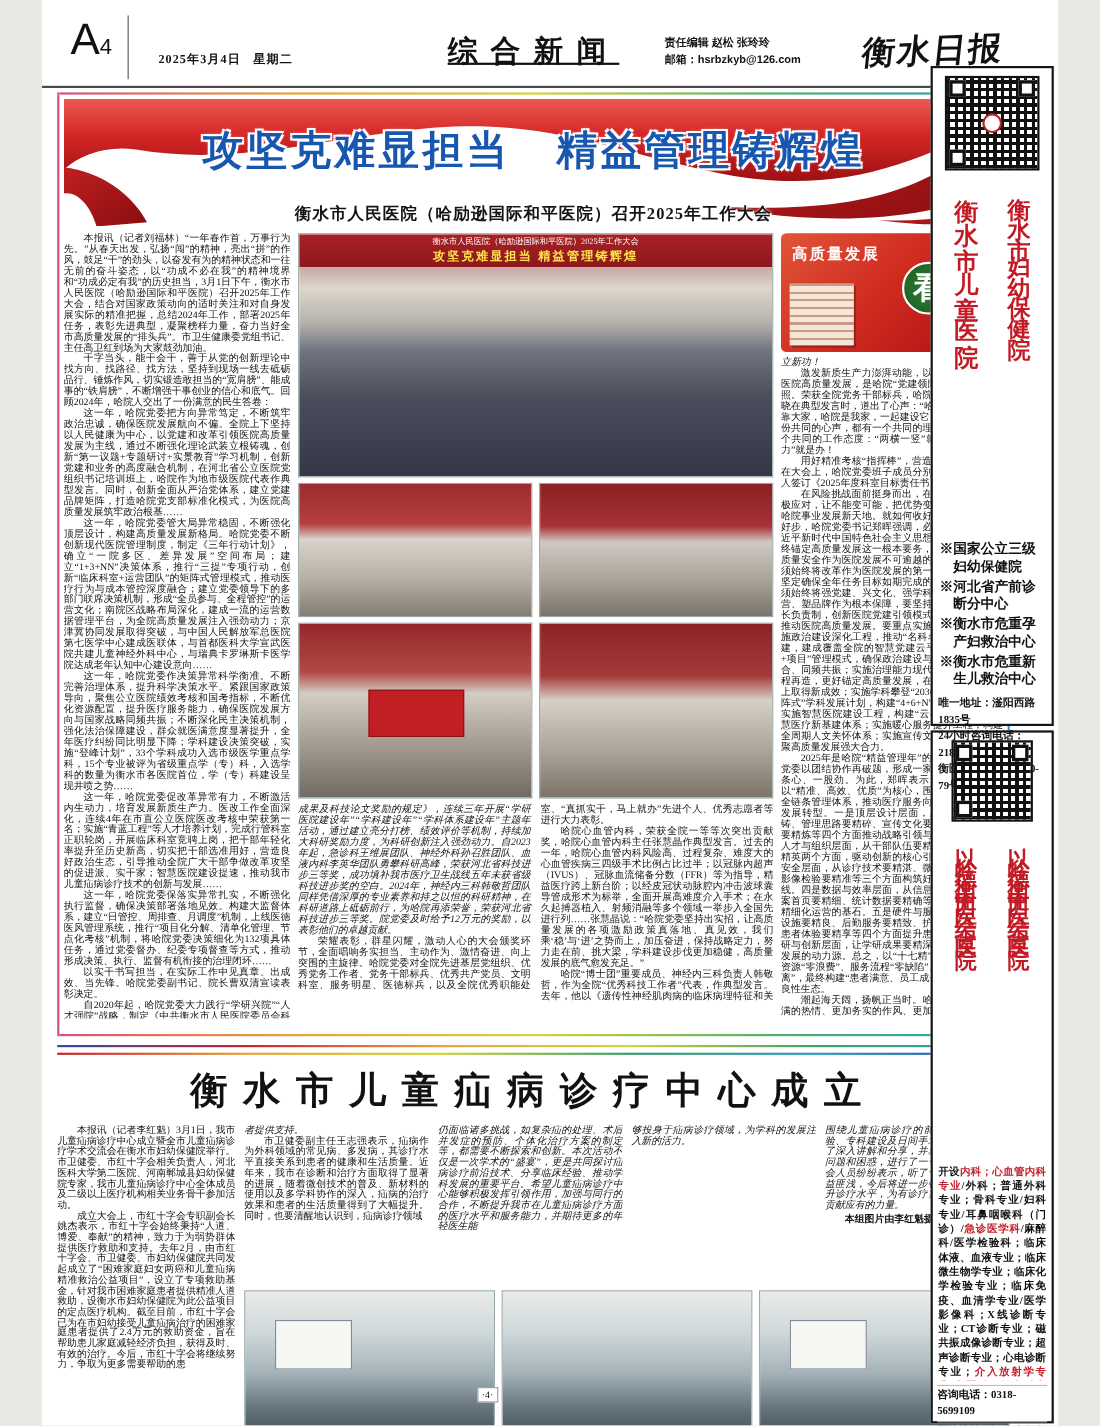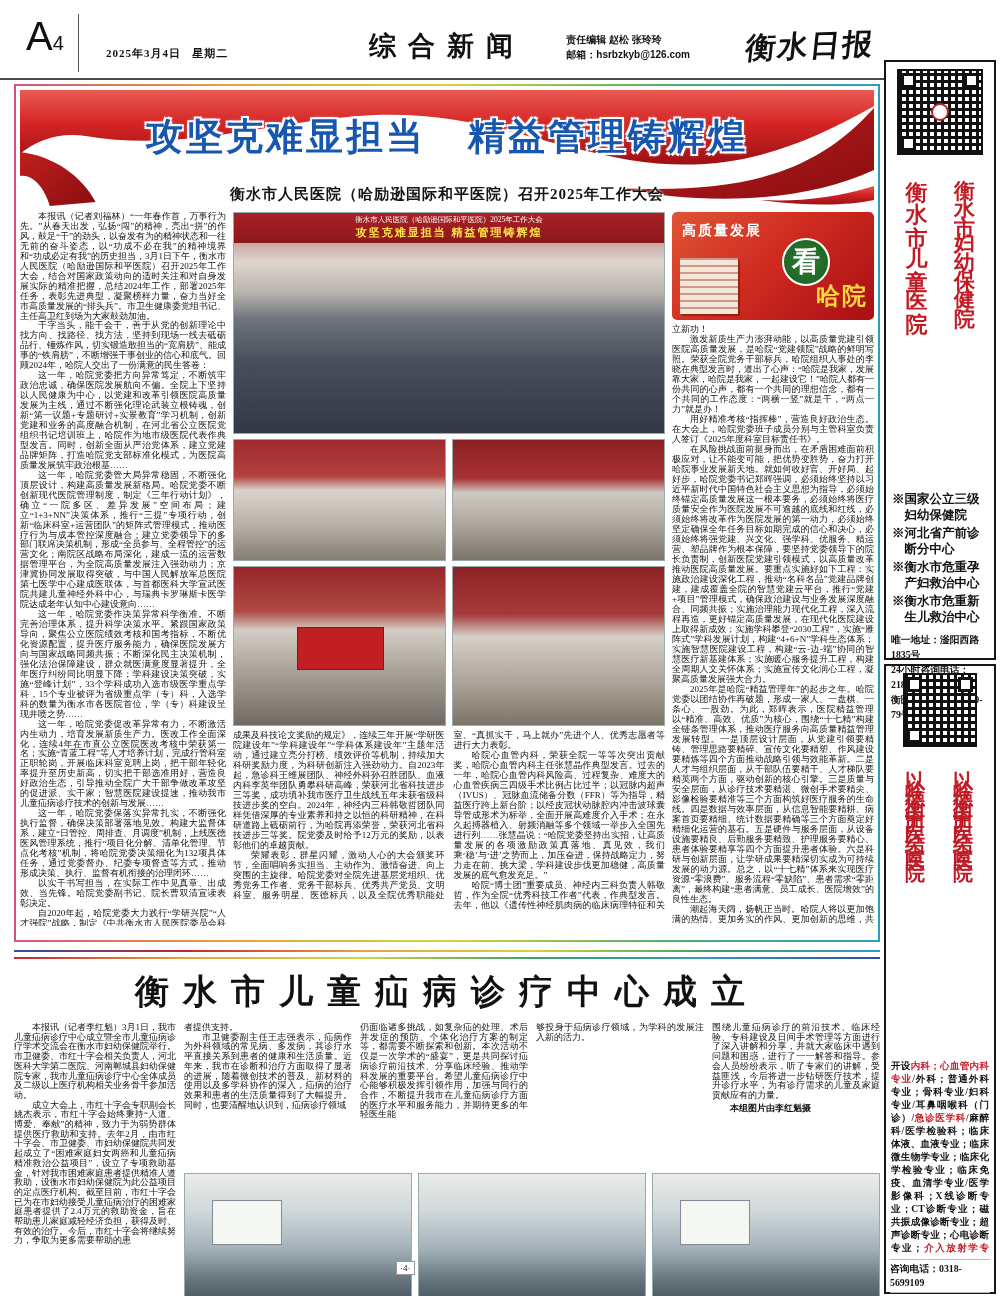--- a/index.html
+++ b/index.html
@@ -1,26 +1,26 @@
 <!DOCTYPE html>
 <html><head>
 <meta charset="utf-8">
 <style>
   html,body{margin:0;padding:0;background:#e8e8e4;}
-  .page{position:relative;width:1000px;height:1296px;margin:0 auto;background:#fff;overflow:hidden;
+  .page{position:relative;width:924px;height:1296px;margin:0 auto;background:#fff;overflow:hidden;
         font-family:"Liberation Serif","DejaVu Serif",serif;color:#111;}
   
   .hdr{position:absolute;top:12px;left:14px;width:866px;height:64px;}
   .hdr-left{position:absolute;left:12px;top:2px;display:flex;}
   .ed-block{border-right:1.5px solid #555;padding-right:14px;height:58px;}
   .edA{font-family:"Liberation Sans","DejaVu Sans",sans-serif;font-size:40px;line-height:44px;}
   .edN{font-family:"Liberation Sans","DejaVu Sans",sans-serif;font-size:20px;}
   .dateline{position:absolute;left:92px;top:34px;font-size:11px;font-weight:bold;letter-spacing:1px;white-space:nowrap;}
   .section-title{position:absolute;left:50%;transform:translateX(-50%);top:16px;font-size:27px;font-weight:900;
-        letter-spacing:12px;font-family:"Liberation Sans","DejaVu Sans",sans-serif;white-space:nowrap;}
+        letter-spacing:12px;font-family:"Liberation Sans","DejaVu Sans",sans-serif;white-space:nowrap;text-decoration:underline;}
   .ed-lines{position:absolute;right:190px;top:20px;font-size:10px;font-weight:bold;line-height:15px;
         font-family:"Liberation Sans","DejaVu Sans",sans-serif;white-space:nowrap;}
   .masthead{position:absolute;right:6px;top:14px;font-size:30px;font-weight:900;transform:skewX(-8deg) rotate(-2deg);
         letter-spacing:2px;white-space:nowrap;}
   .head-rule{position:absolute;top:78px;left:0;width:884px;border-top:2.5px solid #4a4a4a;}
   
   .main{position:absolute;top:84px;left:14px;width:866px;}
   .sidebar{position:absolute;top:60px;right:4px;width:112px;}
   
   .a1{border:2px solid;border-image:linear-gradient(90deg,#d4527a,#e8a33a,#d6d23a,#52b06a,#2e9bc0) 1;
@@ -33,21 +33,21 @@
   .headline .gap{display:inline-block;width:42px;}
   .subhead{position:absolute;bottom:2px;width:100%;text-align:center;font-size:15px;font-weight:900;color:#141414;
       letter-spacing:1px;text-shadow:0 0 3px #fff,1px 1px 0 #fff;}
   .a1-body{display:flex;gap:7px;margin-top:6px;}
   .a1 p,.a2 p{margin:0;text-indent:2em;text-align:justify;}
   .colL{width:206px;height:714px;overflow:hidden;font-size:9px;line-height:9.95px;}
   .colM{width:432px;}
   .colR{width:202px;}
   .midtext{margin-top:4px;height:184px;overflow:hidden;column-count:2;column-gap:9px;font-size:9px;line-height:10px;}
   .rtext{margin-top:4px;height:600px;overflow:hidden;font-size:9px;line-height:10px;}
-  .np{text-indent:0 !important;}
+  .np{text-indent:0 !important;font-style:italic;}
   
   .ph{position:relative;overflow:hidden;border:1px solid #9aa;box-sizing:border-box;}
   .ph-main{height:222px;display:flex;flex-direction:column;}
   .conf-banner{background:linear-gradient(180deg,#a92125,#8c181c);padding:2px 2px 3px;}
   .conf-l1{font-size:7.5px;color:#fff;text-align:center;white-space:nowrap;}
   .conf-l2{font-size:11px;color:#ffe24a;font-weight:900;text-align:center;letter-spacing:2px;white-space:nowrap;}
   .conf-body{flex:1;background:linear-gradient(180deg,#c9a8a4 0%,#ddd6cc 10%,#b8b4ad 26%,#70747e 40%,#4a4e5c 62%,#343846 100%);}
   .mrow{display:flex;gap:6px;margin-top:5px;}
   .ph-s{flex:1;}
   .r1 .ph-s{height:122px;}

